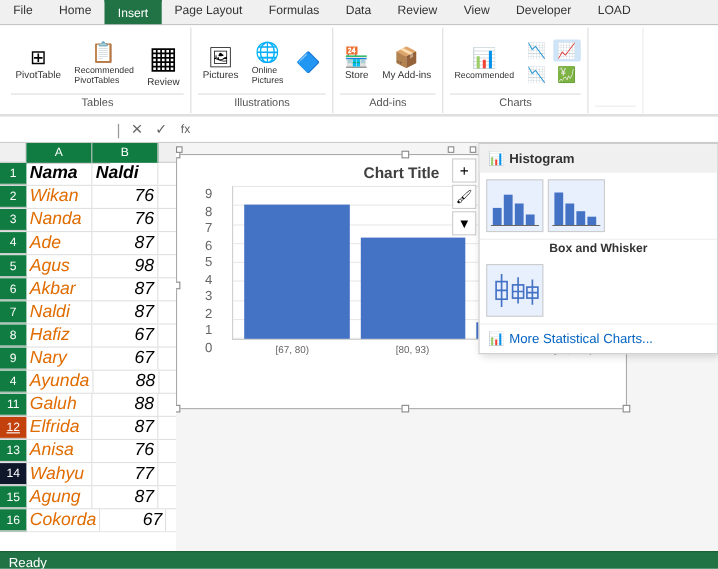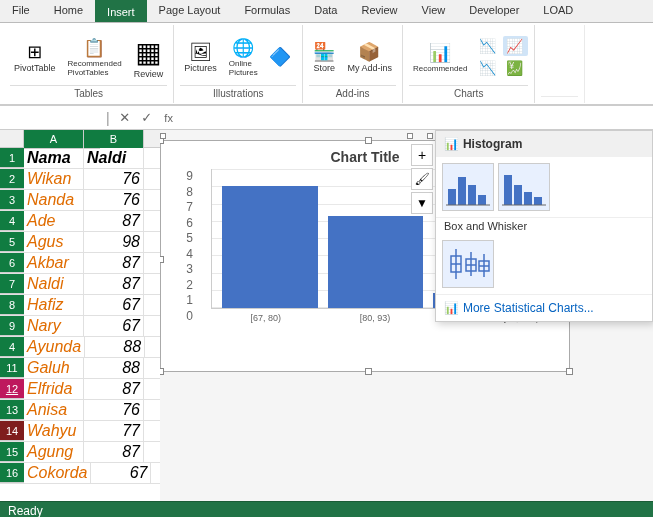--- a/index.html
+++ b/index.html
@@ -29,21 +29,21 @@
 
     
     .status-bar { height: 18px; background: #217346; display: flex; align-items: center; padding: 0 8px; color: white; font-size: 11px; border-top: 1px solid #1a5c36; }
     .chart-title { text-align: center; font-size: 14px; font-weight: bold; color: #404040; padding: 8px 0 4px; }
 
     
     .histogram-dropdown { position: absolute; right: 0; top: 0; width: 220px; background: white; border: 1px solid #ccc; box-shadow: 2px 2px 8px rgba(0,0,0,0.2); z-index: 100; }
     .histogram-dropdown-title { background: #f0f0f0; padding: 6px 8px; font-size: 13px; font-weight: bold; color: #333; display: flex; align-items: center; gap: 4px; }
     .histogram-section { padding: 6px; display: flex; gap: 4px; }
     .hist-icon-box { width: 52px; height: 48px; border: 1px solid #ccc; display: flex; align-items: center; justify-content: center; cursor: pointer; background: #e8f0fe; }
-    .box-whisker-label { padding: 2px 8px; font-size: 11px; font-weight: normal; color: #333; border-top: 1px solid #eee; }
+    .box-whisker-label { padding: 2px 8px; font-size: 11px; font-weight: bold; color: #333; border-top: 1px solid #eee; text-align: center; }
     .box-whisker-section { padding: 6px; display: flex; gap: 4px; }
     .more-charts { padding: 6px 8px; display: flex; align-items: center; gap: 4px; color: #0563c1; cursor: pointer; font-size: 11px; border-top: 1px solid #eee; }
     .insert-group { display: flex; flex-direction: column; align-items: center; height: 78px; border-right: 1px solid #ddd; padding: 4px 6px; }
     .insert-group-top { display: flex; align-items: center; gap: 4px; flex: 1; }
     .insert-group-name { font-size: 10px; color: #555; margin-top: auto; text-align: center; border-top: 1px solid #ddd; width: 100%; padding-top: 2px; }
 
     .small-btn { display: flex; flex-direction: column; align-items: center; cursor: pointer; padding: 2px 4px; border-radius: 2px; }
     .small-btn .s-icon { font-size: 18px; }
     .small-btn .s-label { font-size: 9px; color: #333; }
   </style>
@@ -220,31 +220,31 @@
         <div class="row-header" style="background:#107c41; color:white;">4</div>
         <div class="cell name-cell">Ayunda</div>
         <div class="cell right">88</div>
       </div>
       <div class="grid-row">
         <div class="row-header" style="background:#107c41; color:white;">11</div>
         <div class="cell name-cell">Galuh</div>
         <div class="cell right">88</div>
       </div>
       <div class="grid-row">
-        <div class="row-header" style="background:#be185d; color:white;text-decoration:underline;">12</div>
+        <div class="row-header" style="background:#c2410c; color:white;text-decoration:underline;">12</div>
         <div class="cell name-cell">Elfrida</div>
         <div class="cell right">87</div>
       </div>
       <div class="grid-row">
         <div class="row-header" style="background:#107c41; color:white;">13</div>
         <div class="cell name-cell">Anisa</div>
         <div class="cell right">76</div>
       </div>
       <div class="grid-row">
-        <div class="row-header" style="background:#7f1d1d; color:white;">14</div>
+        <div class="row-header" style="background:#0f172a; color:white;">14</div>
         <div class="cell name-cell">Wahyu</div>
         <div class="cell right">77</div>
       </div>
       <div class="grid-row">
         <div class="row-header" style="background:#107c41; color:white;">15</div>
         <div class="cell name-cell">Agung</div>
         <div class="cell right">87</div>
       </div>
       <div class="grid-row">
         <div class="row-header" style="background:#107c41; color:white;">16</div>

